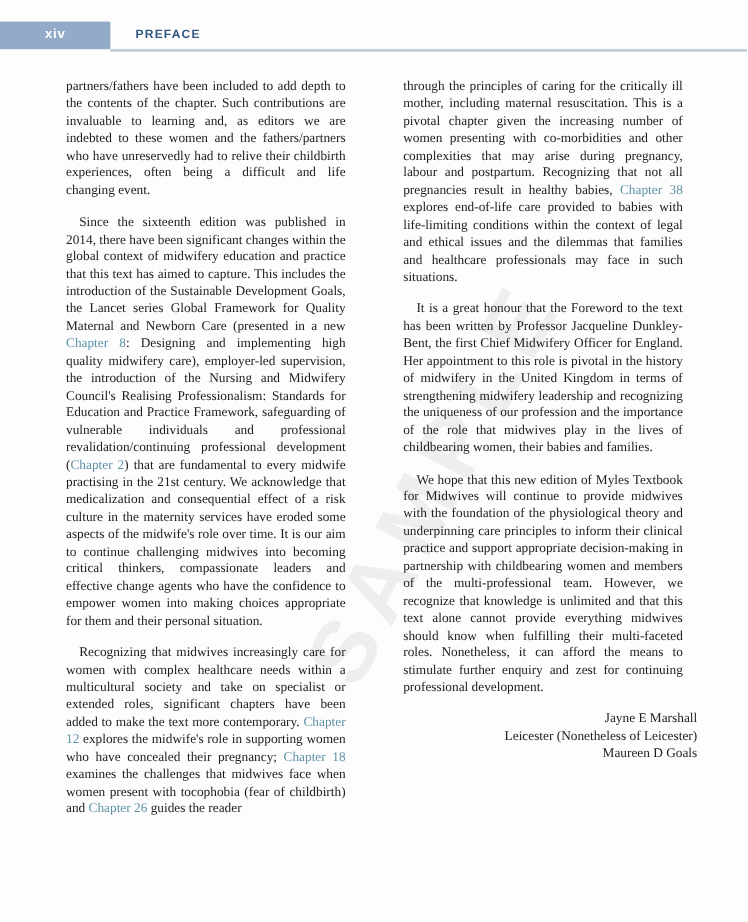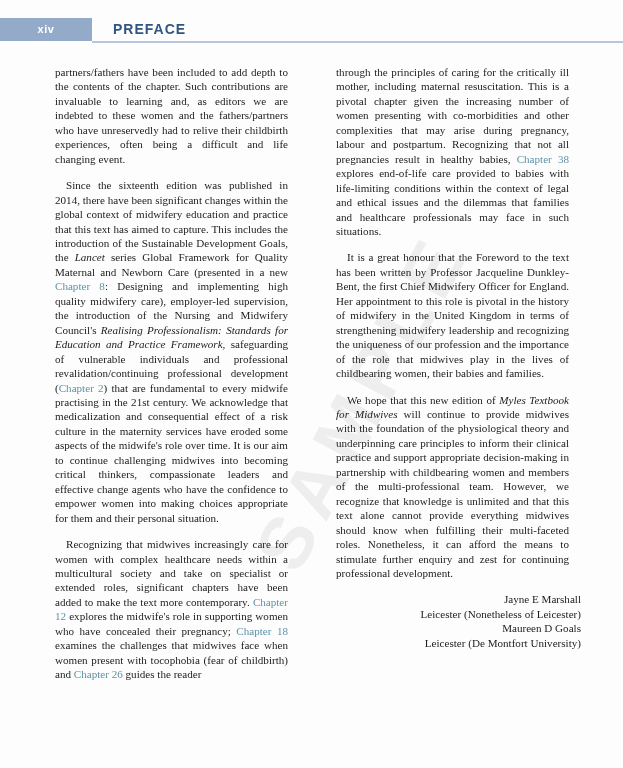--- a/index.html
+++ b/index.html
@@ -46,21 +46,21 @@
     font-size: 11px;
     font-weight: bold;
     letter-spacing: 0.6px;
   }
   .runhead-title {
     position: absolute;
     left: 113px;
     top: 1px;
     color: #31567f;
     font-family: "Liberation Sans", "DejaVu Sans", sans-serif;
-    font-size: 14px;
+    font-size: 10px;
     font-weight: bold;
     letter-spacing: 1.0px;
     line-height: 21px;
   }
   .runhead-rule {
     position: absolute;
     left: 92px;
     top: 23px;
     width: 531px;
     height: 2px;
@@ -109,21 +109,20 @@
     line-height: 14.45px;
     hyphens: manual;
   }
   .col p.indent {
     text-indent: 11px;
   }
   .xref {
     color: #5e93a8;
   }
   .ital {
-    font-style: italic;
   }
 
   
   .signoff {
     margin-top: 4px;
     text-align: right;
     font-size: 11.1px;
     line-height: 14.45px;
   }
   .signoff div {
@@ -161,18 +160,17 @@
       <p><span>through the principles of caring for the critically ill mother, including maternal resuscitation. This is a pivotal chapter given the increasing number of women presenting with co-morbidities and other complexities that may arise during pregnancy, labour and postpartum. Recognizing that not all pregnancies result in healthy babies, </span><span class="xref">Chapter 38</span><span> explores end-of-life care provided to babies with life-limiting conditions within the context of legal and ethical issues and the dilemmas that families and healthcare professionals may face in such situations.</span></p>
 
       <p class="indent"><span>It is a great honour that the Foreword to the text has been written by Professor Jacqueline Dunkley-Bent, the first Chief Midwifery Officer for England. Her appointment to this role is pivotal in the history of midwifery in the United Kingdom in terms of strengthening midwifery leadership and recognizing the uniqueness of our profession and the importance of the role that midwives play in the lives of childbearing women, their babies and families.</span></p>
 
       <p class="indent"><span>We hope that this new edition of </span><span class="ital">Myles Textbook for Midwives</span><span> will continue to provide midwives with the foundation of the physiological theory and underpinning care principles to inform their clinical practice and support appropriate decision-making in partnership with childbearing women and members of the multi-professional team. However, we recognize that knowledge is unlimited and that this text alone cannot provide everything midwives should know when fulfilling their multi-faceted roles. Nonetheless, it can afford the means to stimulate further enquiry and zest for continuing professional development.</span></p>
 
       <div class="signoff">
         <div>Jayne E Marshall</div>
         <div>Leicester (Nonetheless of Leicester)</div>
         <div>Maureen D Goals</div>
-        <div>Leicester (De Montfort University)</div>
       </div>
 
     </div>
   </div>
 </div>
 
 </body></html>

